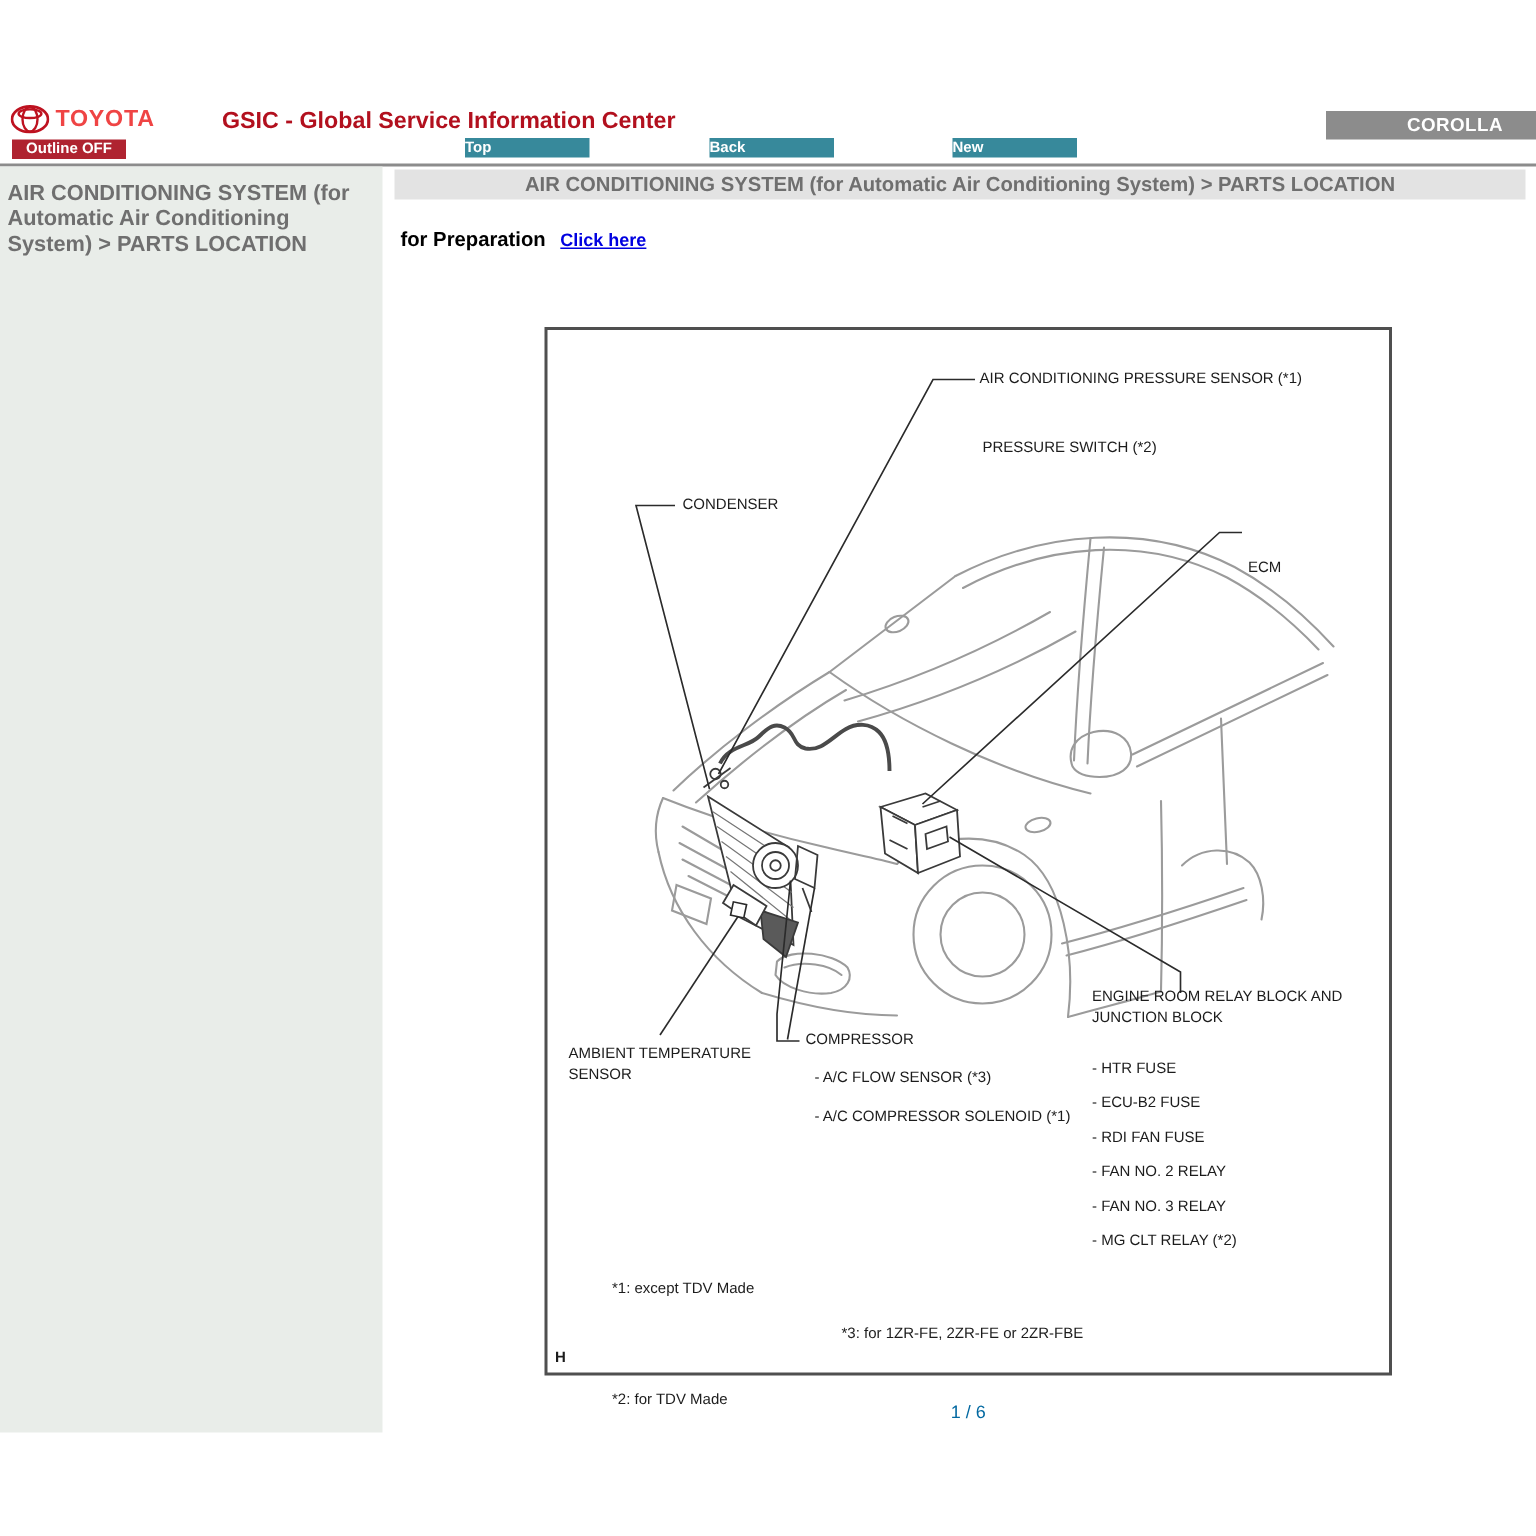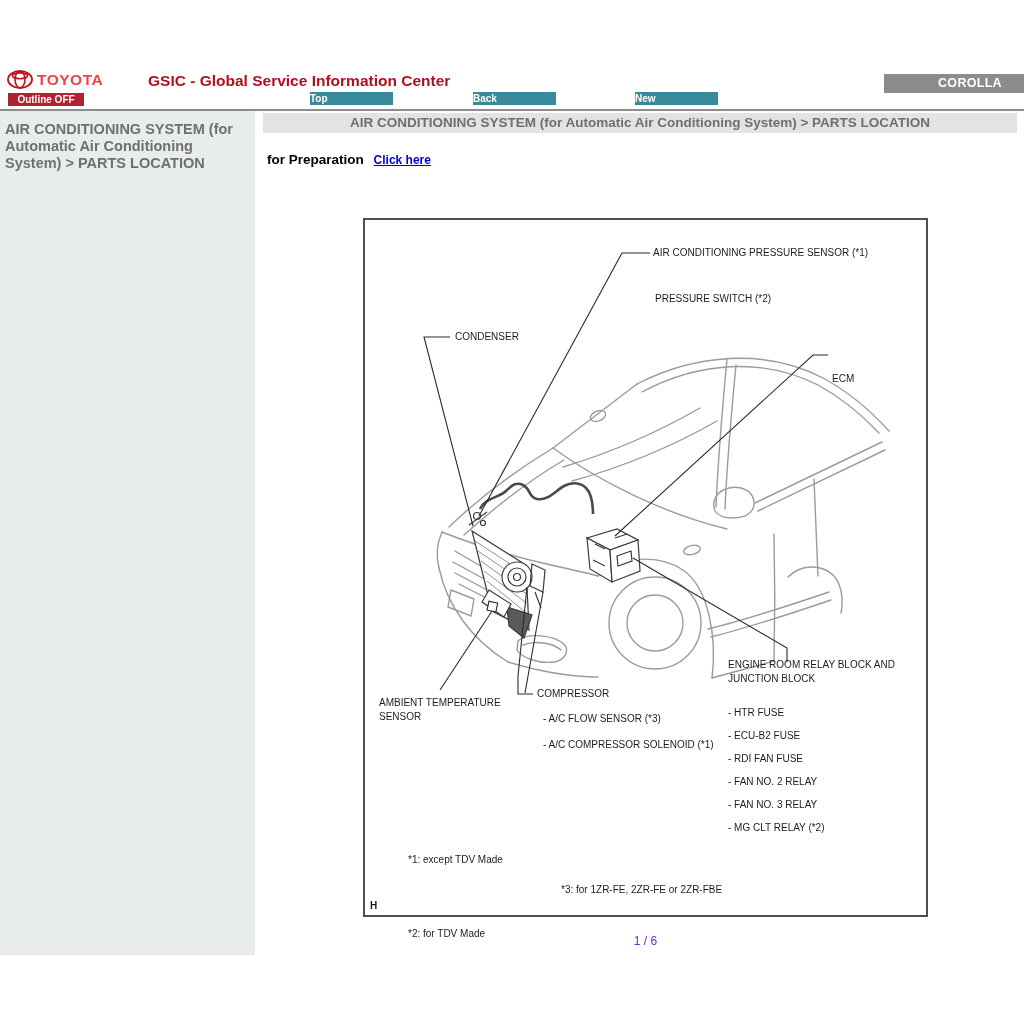--- a/index.html
+++ b/index.html
@@ -27,21 +27,21 @@
   .breadcrumb-bar { position:absolute; left:263px; top:113px; width:754px; height:20px; background:#E3E3E3;
                     color:#6F6F6F; font-weight:bold; font-size:13.5px; text-align:center; line-height:20px; }
   .prep-row { position:absolute; left:267px; top:152px; font-size:13.5px; }
   .prep-label { font-weight:bold; color:#000; }
   .prep-link { color:#0000E0; font-weight:bold; font-size:12px; text-decoration:underline; cursor:pointer; margin-left:6px; }
 
   
   .diagram-box { position:absolute; left:363px; top:218px; width:565px; height:699px; border:2px solid #4F4F4F; background:#fff; }
   .dlabel { position:absolute; color:#1C1C1C; font-size:10px; line-height:14px; white-space:nowrap; }
   .dlabel.wrap { white-space:normal; }
-  .pageno { position:absolute; left:363px; top:934px; width:565px; text-align:center; color:#6d28d9; font-size:12px; }
+  .pageno { position:absolute; left:363px; top:934px; width:565px; text-align:center; color:#0369a1; font-size:12px; }
 </style>
 </head>
 <body>
 
 <div class="page">
 
   <div class="brand">
     <svg width="26" height="19" viewBox="0 0 26 19">
       <ellipse cx="13" cy="9.5" rx="12" ry="8.6" fill="none" stroke="#BE1220" stroke-width="1.8"></ellipse>
       <ellipse cx="13" cy="9.5" rx="5" ry="8.2" fill="none" stroke="#BE1220" stroke-width="1.6"></ellipse>

